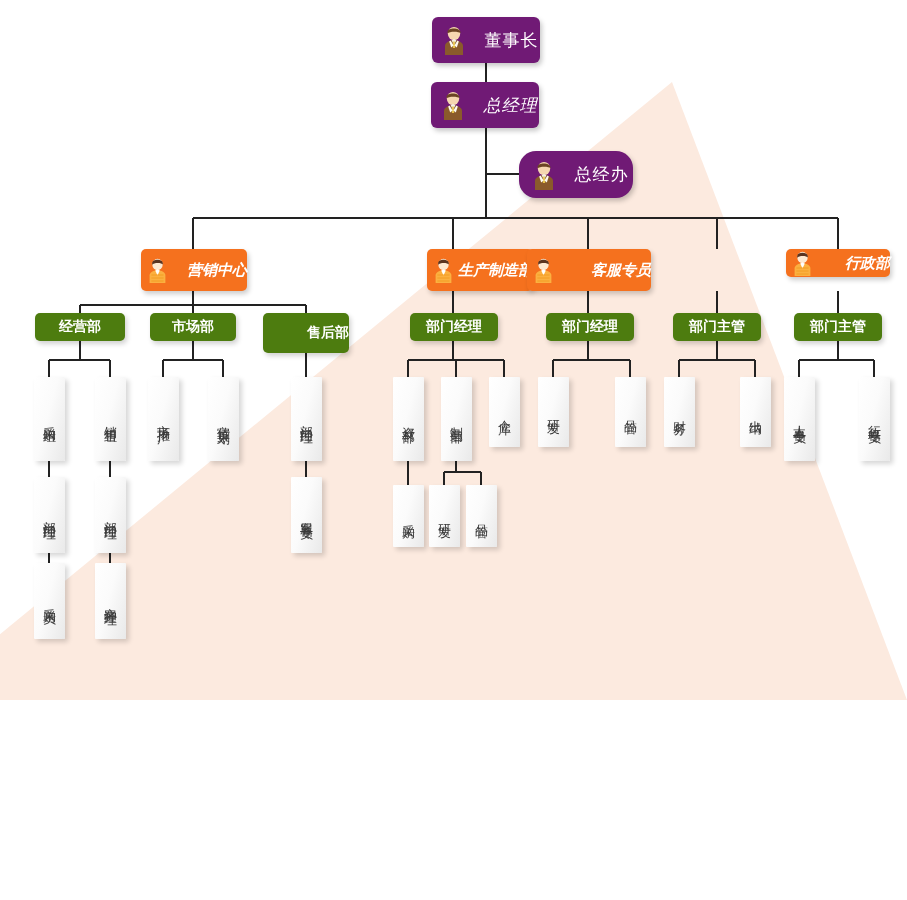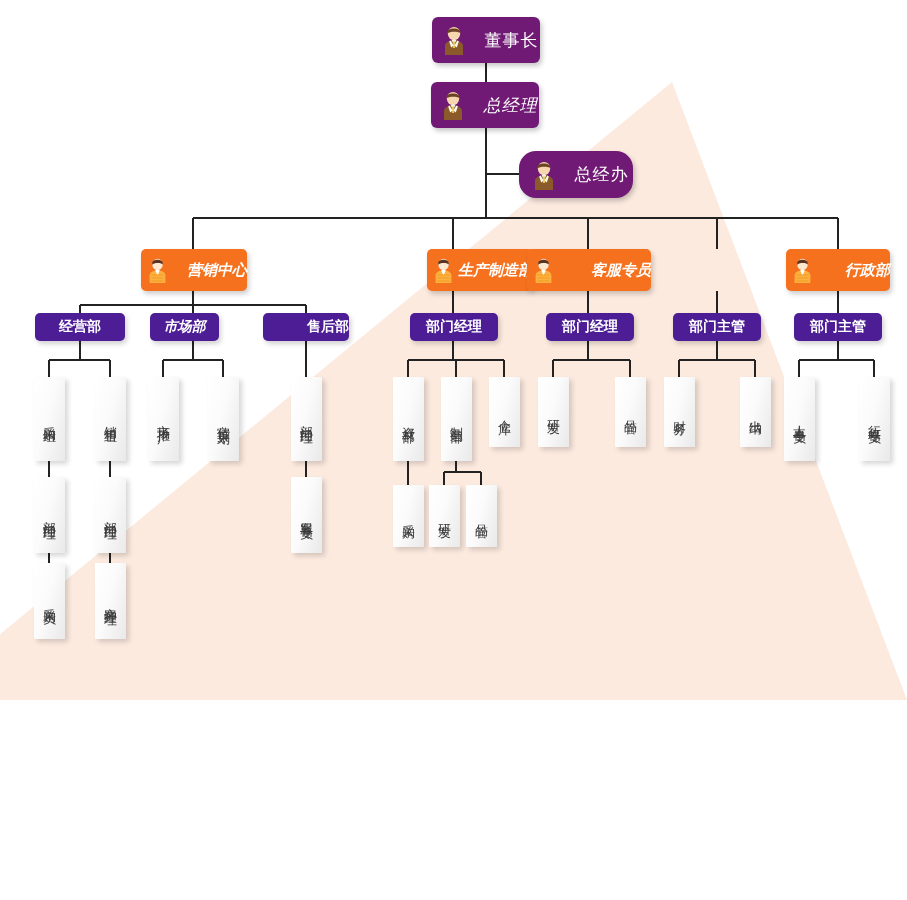--- a/index.html
+++ b/index.html
@@ -69,21 +69,21 @@
     font-style: italic;
   }
   .node.orange-avatar .label {
     font-size: 15px;
     color: #ffffff;
     white-space: nowrap;
     font-weight: bold;
   }
   
   .node.orange-plain {
-    background: #4c1d95;
+    background: #4d7c0f;
     border-radius: 5px;
     box-shadow: 2px 3px 5px rgba(0,0,0,0.18);
   }
   .node.orange-plain .label {
     font-size: 14px;
     color: #ffffff;
     white-space: nowrap;
     font-weight: bold;
   }
   
@@ -263,38 +263,38 @@
       <ellipse cx="10.5" cy="7.5" rx="5.2" ry="5.8" fill="#fde9d2"></ellipse>
       <path d="M5.2 6.2 C5.2 1.8 15.8 1.6 15.8 6.4 L15.8 7.6 C14.8 5.6 6.6 5.4 5.2 8.0 Z" fill="#5a3420"></path>
       <path d="M2.6 26 L2.6 18.4 C2.6 15.6 6 14.2 8.2 13.6 L12.8 13.6 C15 14.2 18.4 15.6 18.4 18.4 L18.4 26 Z" fill="#fbb040"></path>
       <path d="M8.2 13.6 L10.5 18.6 L12.8 13.6 L10.5 12.6 Z" fill="#ffffff"></path>
       <path d="M4.4 18 L16.6 18 M4.4 21 L16.6 21 M4.4 24 L16.6 24" stroke="#f29c1f" stroke-width="0.9" fill="none"></path>
     </svg>
     <span class="label">客服专员</span>
   </div>
 
 
-  <div class="node orange-avatar" style="left:786px; top:249px; width:104px; height:42px;">
+  <div class="node orange-avatar" style="left:786px; top:249px; width:104px; height:28px;">
     <svg class="avatar orange-av" viewBox="0 0 21 26">
       <ellipse cx="10.5" cy="7.5" rx="5.2" ry="5.8" fill="#fde9d2"></ellipse>
       <path d="M5.2 6.2 C5.2 1.8 15.8 1.6 15.8 6.4 L15.8 7.6 C14.8 5.6 6.6 5.4 5.2 8.0 Z" fill="#5a3420"></path>
       <path d="M2.6 26 L2.6 18.4 C2.6 15.6 6 14.2 8.2 13.6 L12.8 13.6 C15 14.2 18.4 15.6 18.4 18.4 L18.4 26 Z" fill="#fbb040"></path>
       <path d="M8.2 13.6 L10.5 18.6 L12.8 13.6 L10.5 12.6 Z" fill="#ffffff"></path>
       <path d="M4.4 18 L16.6 18 M4.4 21 L16.6 21 M4.4 24 L16.6 24" stroke="#f29c1f" stroke-width="0.9" fill="none"></path>
     </svg>
     <span class="label">行政部</span>
   </div>
 
   <div class="node orange-plain" style="left:35px; top:313px; width:90px; height:28px;">
     <span class="label">经营部</span>
   </div>
-  <div class="node orange-plain" style="left:150px; top:313px; width:69px; height:28px;font-style:italic;">
+  <div class="node orange-plain" style="left:150px; top:313px; width:86px; height:28px;">
     <span class="label">市场部</span>
   </div>
-  <div class="node orange-plain" style="left:263px; top:313px; width:86px; height:28px;padding-left:44px;">
+  <div class="node orange-plain" style="left:263px; top:313px; width:86px; height:40px;padding-left:44px;">
     <span class="label">售后部</span>
   </div>
   <div class="node orange-plain" style="left:410px; top:313px; width:88px; height:28px;">
     <span class="label">部门经理</span>
   </div>
   <div class="node orange-plain" style="left:546px; top:313px; width:88px; height:28px;">
     <span class="label">部门经理</span>
   </div>
   <div class="node orange-plain" style="left:673px; top:313px; width:88px; height:28px;">
     <span class="label">部门主管</span>

